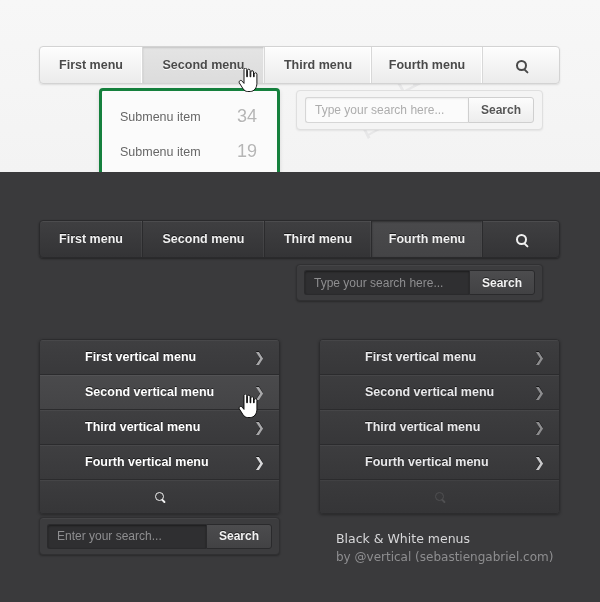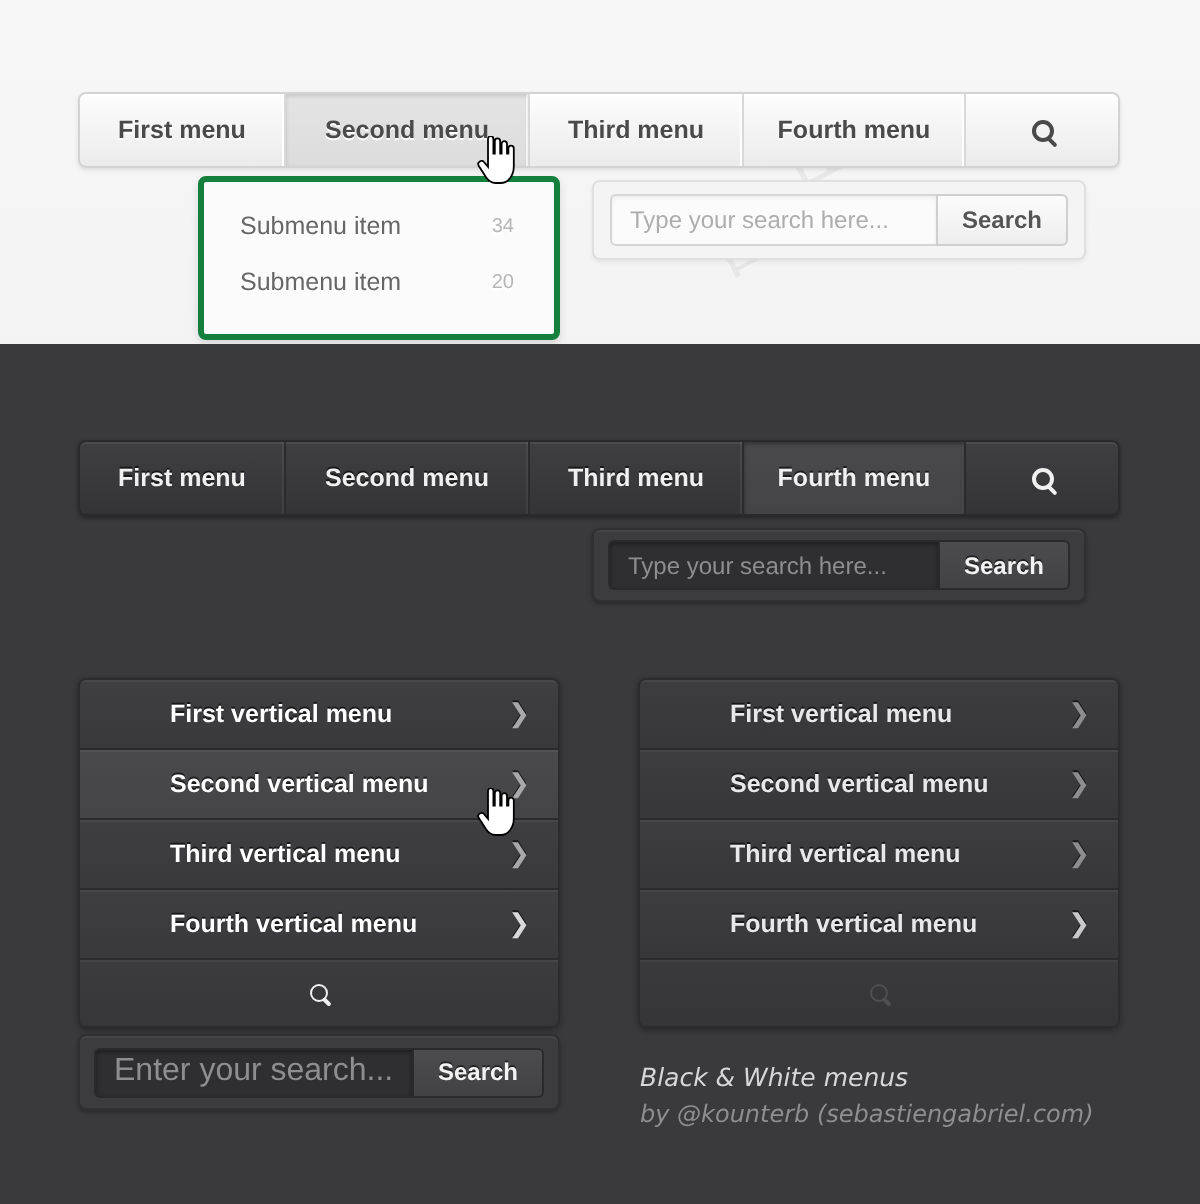--- a/index.html
+++ b/index.html
@@ -109,21 +109,21 @@
   .submenu .srow {
     display: flex;
     align-items: center;
     justify-content: space-between;
     padding: 7px 20px 7px 18px;
     font-size: 12.5px;
     color: #666;
     text-shadow: 0 1px 0 #fff;
     cursor: pointer;
   }
-  .submenu .scount { color: #b6b6b6; font-size: 10px; }
+  .submenu .scount { color: #b6b6b6; font-size: 18px; }
 
   
   .searchpanel-light {
     position: absolute;
     left: 296px; top: 90px;
     width: 247px; height: 40px;
     border-radius: 4px;
     background: #f4f4f4;
     border: 1px solid #dfdfdf;
     box-shadow: 0 1px 2px rgba(0,0,0,0.07);
@@ -328,44 +328,43 @@
     flex: 1;
     height: 25px;
     border: 1px solid #2a2a2c;
     border-right: none;
     border-radius: 3px 0 0 3px;
     background: #2f2f31;
     box-shadow: inset 0 1px 2px rgba(0,0,0,0.4);
     display: flex;
     align-items: center;
     padding: 0 9px;
-    font-size: 16px;
+    font-size: 12px;
     color: #8e8e90;
   }
   .vsearchpanel .sbtn {
     width: 66px; height: 25px;
     border: 1px solid #2a2a2c;
     border-radius: 0 3px 3px 0;
     background: linear-gradient(#4c4c4e, #424244);
     display: flex;
     align-items: center;
     justify-content: center;
     font-size: 12px;
     font-weight: bold;
     color: #f2f2f2;
     text-shadow: 0 -1px 0 rgba(0,0,0,0.5);
     cursor: pointer;
   }
 
   
   .credits {
     position: absolute;
-    left: 320px; top: 531px;
+    left: 336px; top: 531px;
     width: 260px;
-    font-style: italic;
   }
   .credits .c1 {
     font-size: 12.5px;
     color: #d7d7d9;
     margin-bottom: 4px;
     font-family: "DejaVu Sans", sans-serif;
   }
   .credits .c2, .credits .c3 {
     font-size: 12px;
     color: #8e8e90;
@@ -405,21 +404,21 @@
     </div>
   </div>
 
   <div class="submenu">
     <div class="srow">
       <span>Submenu item</span>
       <span class="scount">34</span>
     </div>
     <div class="srow">
       <span>Submenu item</span>
-      <span class="scount">20</span>
+      <span class="scount">19</span>
     </div>
   </div>
 
   <div class="searchpanel-light">
     <div class="sinput">
       <span>Type your search here...</span>
     </div>
     <div class="sbtn">
       <span>Search</span>
     </div>
@@ -505,21 +504,21 @@
     <div class="sinput">
       <span>Enter your search...</span>
     </div>
     <div class="sbtn">
       <span>Search</span>
     </div>
   </div>
 
   <div class="credits">
     <div class="c1">Black &amp; White menus</div>
-    <div class="c2">by @kounterb (sebastiengabriel.com)</div>
+    <div class="c2">by @vertical (sebastiengabriel.com)</div>
   </div>
 
   <div class="cursor c-light">
     <svg width="20" height="24" viewBox="0 0 20 24" xmlns="http://www.w3.org/2000/svg">
       <path d="M6 1.5c0-.8.6-1.4 1.3-1.4.8 0 1.4.6 1.4 1.4v7.3h.7V2.6c0-.8.6-1.4 1.3-1.4.8 0 1.4.6 1.4 1.4v6.2h.7V4c0-.8.6-1.4 1.3-1.4.8 0 1.4.6 1.4 1.4v4.8h.7V6.2c0-.8.6-1.4 1.3-1.4.8 0 1.4.6 1.4 1.4v9.1c0 4.3-2.6 8.2-6.6 8.2H9.7c-2.1 0-3.4-1-4.6-2.7L1.4 15c-.5-.8-.3-1.8.5-2.3.7-.5 1.7-.3 2.2.4L6 15.4V1.5z" fill="#ffffff" stroke="#000000" stroke-width="0.9"></path>
     </svg>
   </div>
   <div class="cursor c-dark">
     <svg width="20" height="24" viewBox="0 0 20 24" xmlns="http://www.w3.org/2000/svg">
       <path d="M6 1.5c0-.8.6-1.4 1.3-1.4.8 0 1.4.6 1.4 1.4v7.3h.7V2.6c0-.8.6-1.4 1.3-1.4.8 0 1.4.6 1.4 1.4v6.2h.7V4c0-.8.6-1.4 1.3-1.4.8 0 1.4.6 1.4 1.4v4.8h.7V6.2c0-.8.6-1.4 1.3-1.4.8 0 1.4.6 1.4 1.4v9.1c0 4.3-2.6 8.2-6.6 8.2H9.7c-2.1 0-3.4-1-4.6-2.7L1.4 15c-.5-.8-.3-1.8.5-2.3.7-.5 1.7-.3 2.2.4L6 15.4V1.5z" fill="#ffffff" stroke="#000000" stroke-width="0.9"></path>

